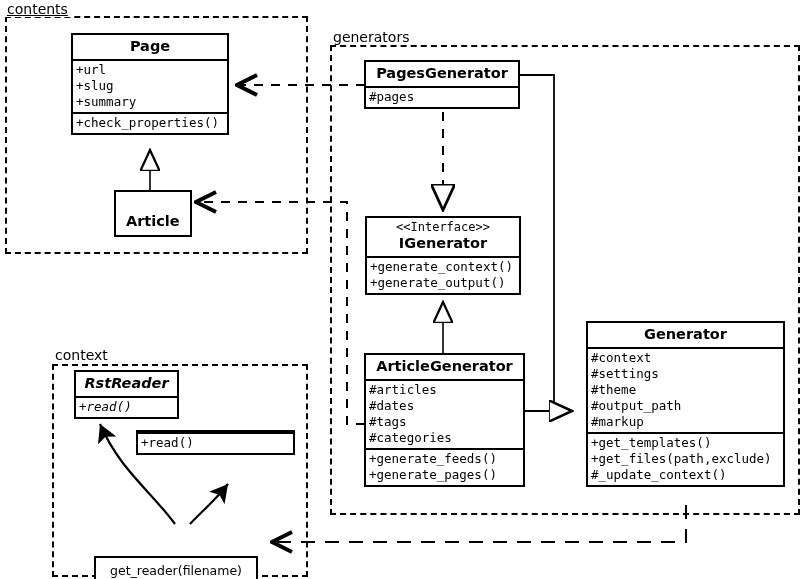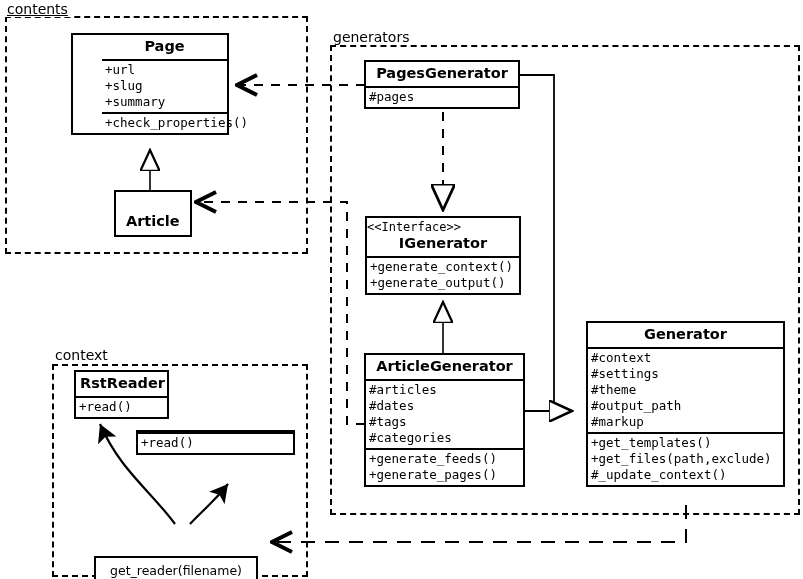--- a/index.html
+++ b/index.html
@@ -49,21 +49,21 @@
     font-size: 14.5px;
     text-align: center;
     padding: 3px 4px 4px 4px;
     line-height: 17px;
     color: #000;
   }
   .uml .stereo {
     font-family: "DejaVu Sans Mono", monospace;
     font-weight: normal;
     font-size: 12px;
-    text-align: left;
+    text-align: center;
     line-height: 15px;
     padding-top: 2px;
     color: #000;
   }
   .uml .compartment {
     border-top: 2px solid #000;
     padding: 1px 0 2px 0;
   }
   .uml .row {
     font-family: "DejaVu Sans Mono", monospace;
@@ -167,21 +167,21 @@
     <g>
       <path d="M 175 524 C 150 490 120 470 100 424" fill="none" stroke="#000" stroke-width="2.2" marker-end="url(#mSolid)"></path>
     </g>
 
      MardownReader (curved, solid head) --&gt;
     <g>
       <path d="M 190 524 C 205 508 212 504 228 484" fill="none" stroke="#000" stroke-width="2.2" marker-end="url(#mSolid)"></path>
     </g>
   </svg>
 
-  <div class="uml" style="left:71px; top:33px; width:158px;padding-left:29px;">
+  <div class="uml" style="left:71px; top:33px; width:158px;">
     <div class="title">Page</div>
     <div class="compartment">
       <div class="row">+url</div>
       <div class="row">+slug</div>
       <div class="row">+summary</div>
     </div>
     <div class="compartment">
       <div class="row">+check_properties()</div>
     </div>
   </div>
@@ -229,21 +229,21 @@
       <div class="row">#output_path</div>
       <div class="row">#markup</div>
     </div>
     <div class="compartment">
       <div class="row">+get_templates()</div>
       <div class="row">+get_files(path,exclude)</div>
       <div class="row">#_update_context()</div>
     </div>
   </div>
 
-  <div class="uml" style="left:74px; top:370px; width:95px;">
+  <div class="uml" style="left:74px; top:370px; width:105px;font-style:italic;">
     <div class="title">RstReader</div>
     <div class="compartment">
       <div class="row">+read()</div>
     </div>
   </div>
 
   <div class="uml" style="left:136px; top:430px; width:159px;">
     <div class="compartment">
       <div class="row">+read()</div>
     </div>

